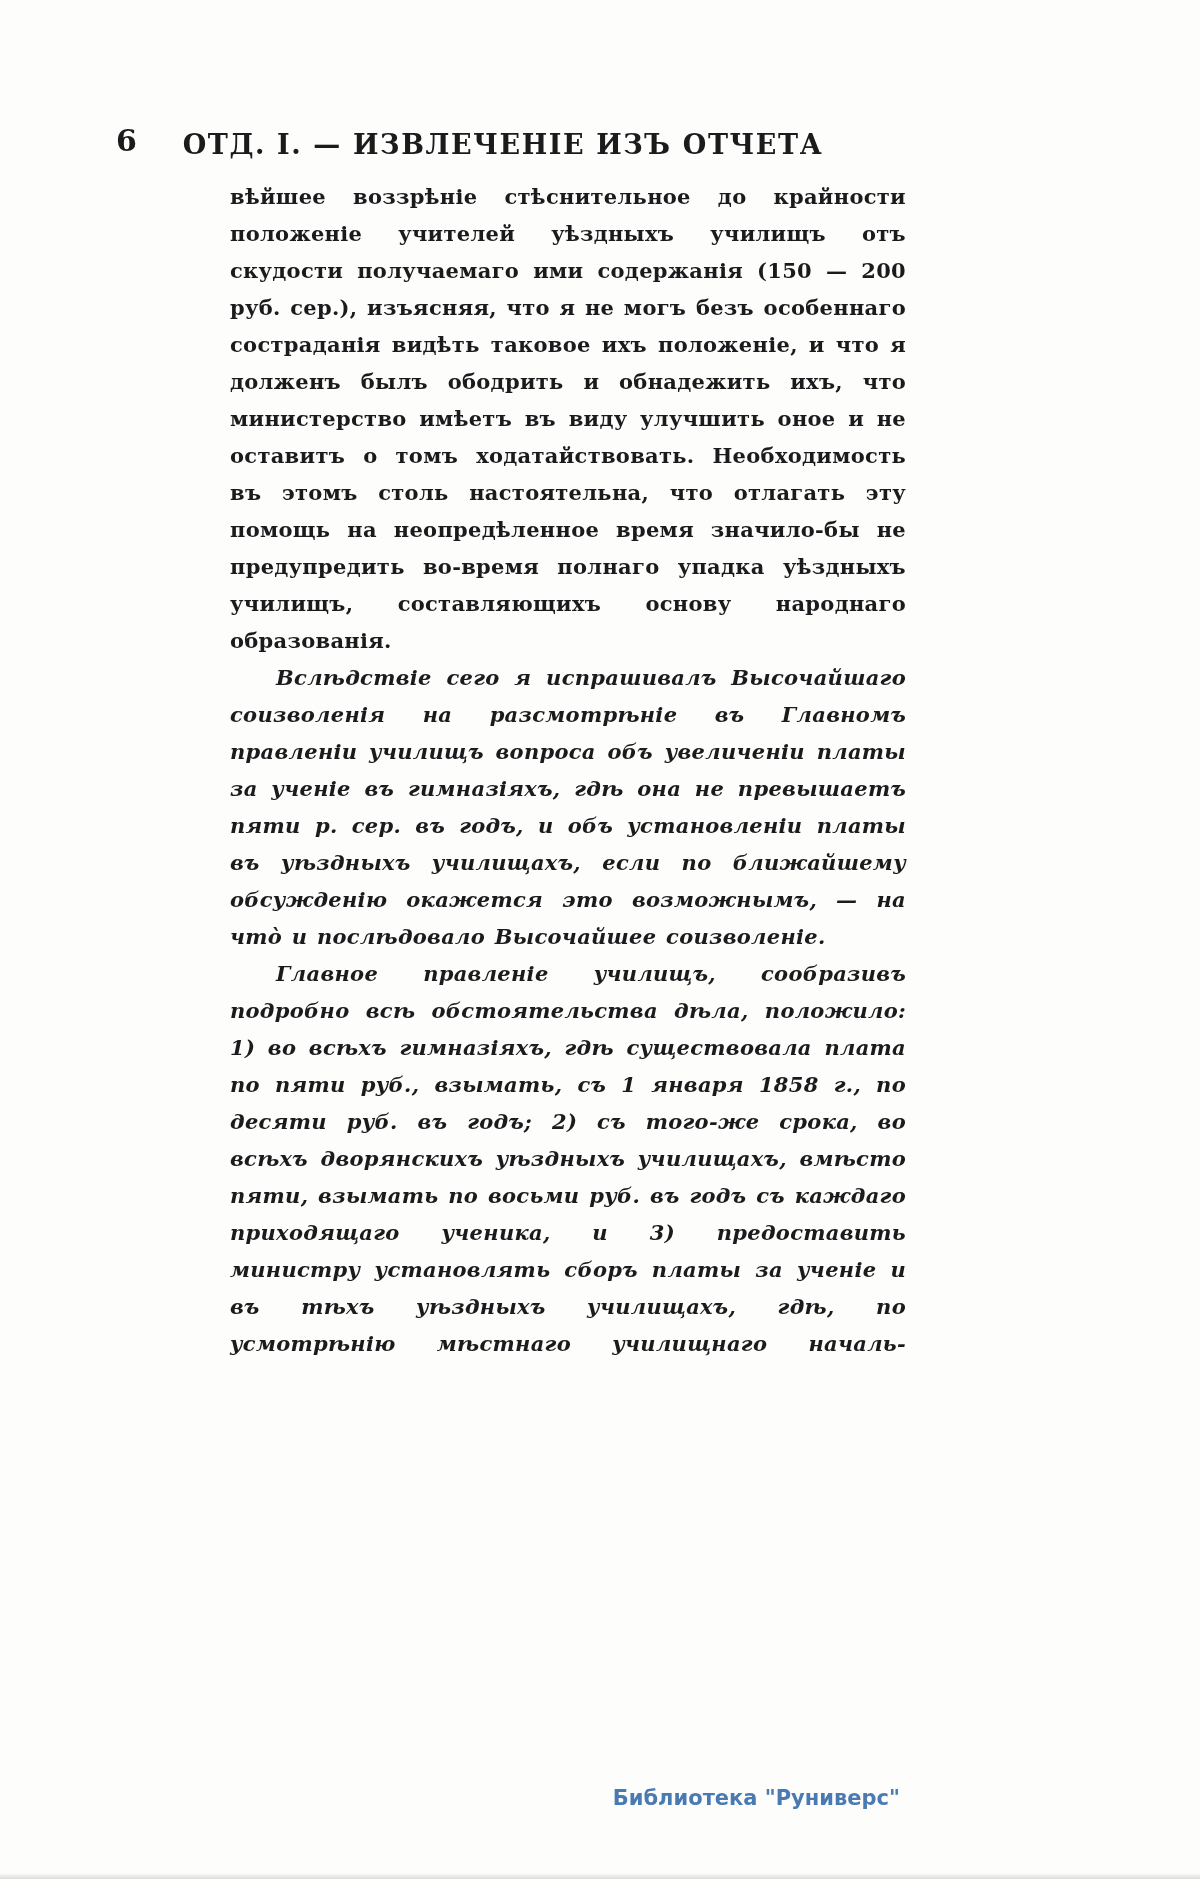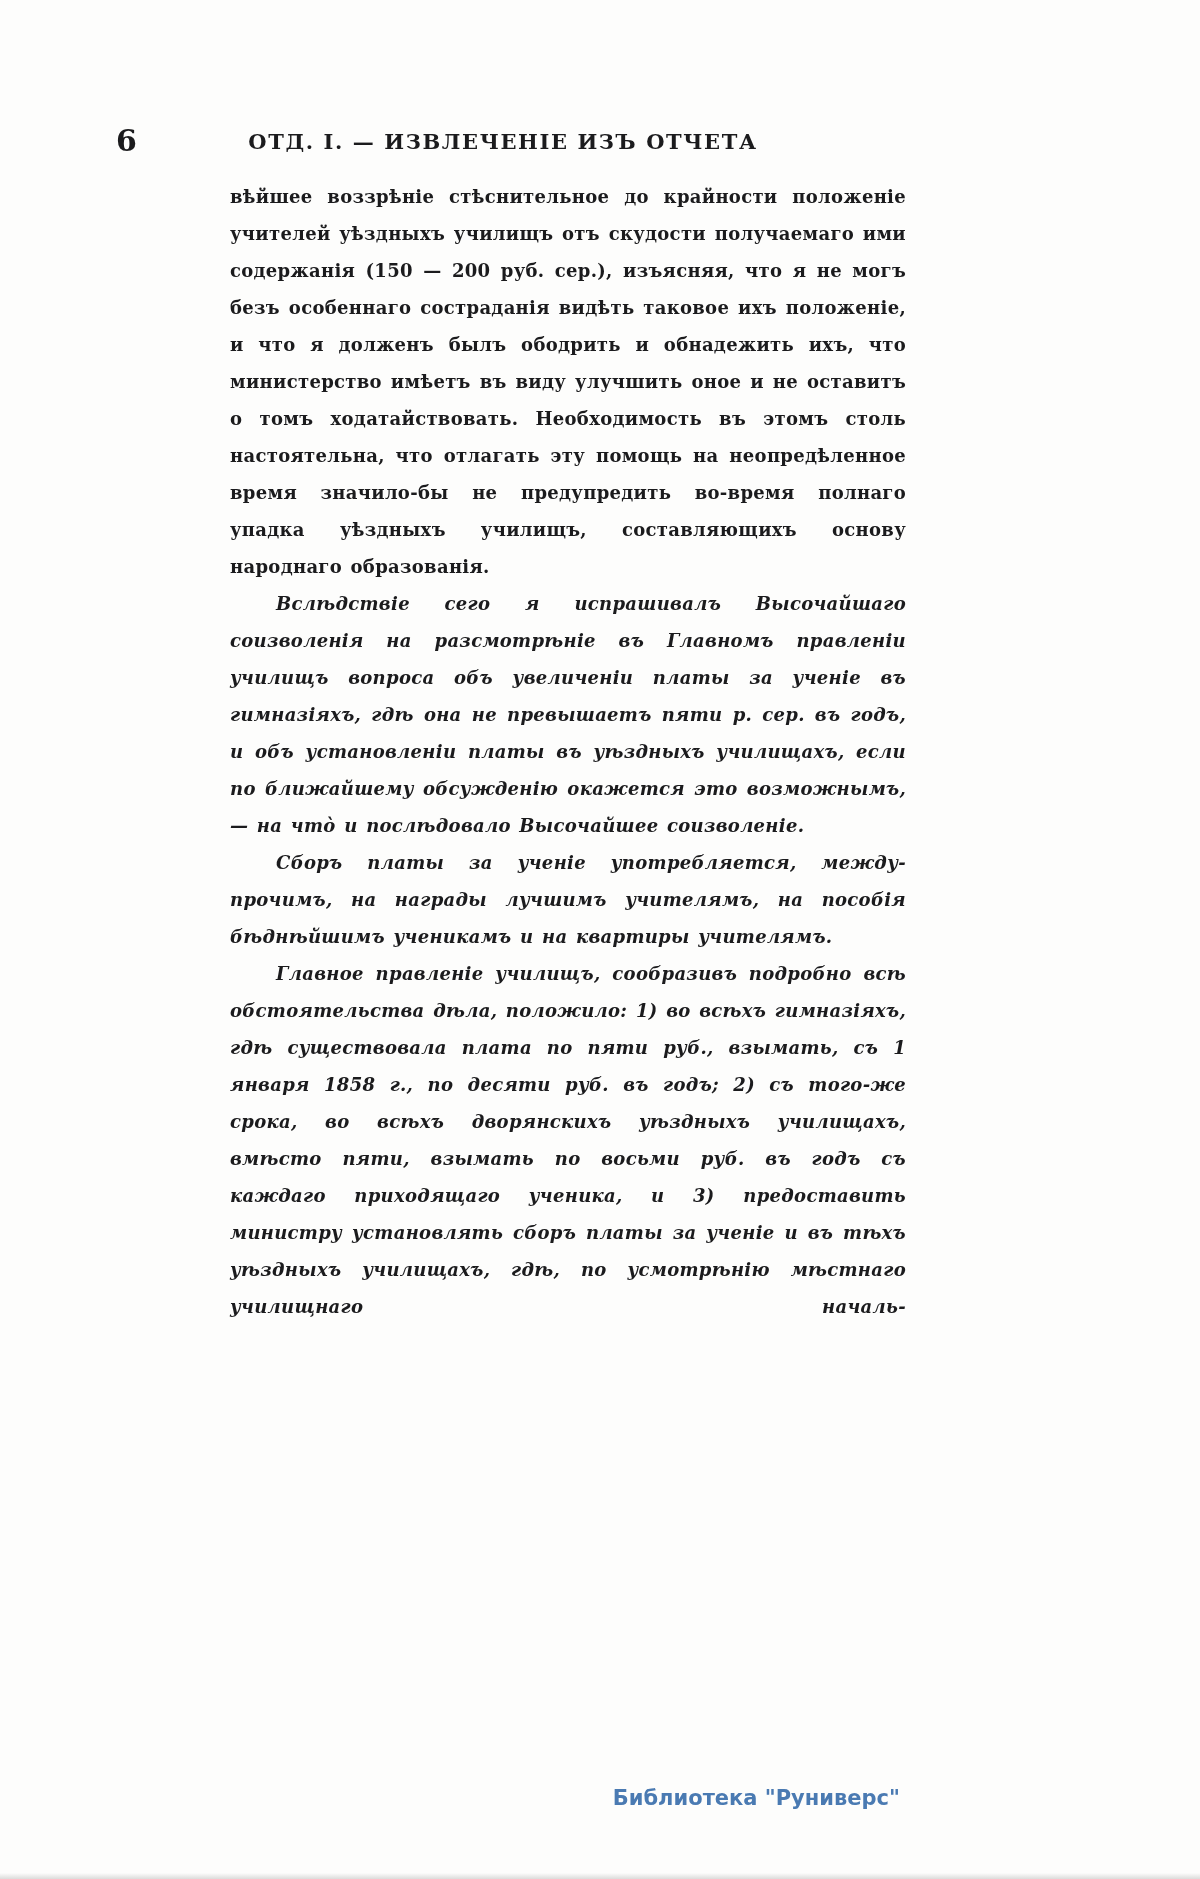--- a/index.html
+++ b/index.html
@@ -26,31 +26,31 @@
     top: 123px;
     left: 116px;
     font-size: 30px;
     font-weight: bold;
   }
   .running-title {
     position: absolute;
     top: 129px;
     left: 503px;
     transform: translateX(-50%);
-    font-size: 21px;
+    font-size: 27px;
     font-weight: bold;
     letter-spacing: 1.6px;
     white-space: nowrap;
   }
   .text-block {
     position: absolute;
     top: 178px;
     left: 230px;
     width: 676px;
-    font-size: 18px;
+    font-size: 21px;
     font-weight: bold;
     line-height: 37px;
     text-align: justify;
     letter-spacing: 0.3px;
     word-spacing: 2px;
   }
   .para { margin: 0; }
   .para.indent { text-indent: 46px; font-style: italic; }
   .para.fill-last { text-align-last: justify; }
   .watermark {
@@ -69,19 +69,18 @@
 
 <div class="page">
 
   <div class="page-number">6</div>
 
   <div class="running-title">ОТД. I. — ИЗВЛЕЧЕНІЕ ИЗЪ ОТЧЕТА</div>
 
   <div class="text-block">
     <p class="para">вѣйшее воззрѣніе стѣснительное до крайности положеніе учителей уѣздныхъ училищъ отъ скудости получаемаго ими содержанія (150 — 200 руб. сер.), изъясняя, что я не могъ безъ особеннаго состраданія видѣть таковое ихъ положеніе, и что я долженъ былъ ободрить и обнадежить ихъ, что министерство имѣетъ въ виду улучшить оное и не оставитъ о томъ ходатайствовать. Необходимость въ этомъ столь настоятельна, что отлагать эту помощь на неопредѣленное время значило-бы не предупредить во-время полнаго упадка уѣздныхъ училищъ, составляющихъ основу народнаго образованія.</p>
     <p class="para indent">Вслѣдствіе сего я испрашивалъ Высочайшаго соизволенія на разсмотрѣніе въ Главномъ правленіи училищъ вопроса объ увеличеніи платы за ученіе въ гимназіяхъ, гдѣ она не превышаетъ пяти р. сер. въ годъ, и объ установленіи платы въ уѣздныхъ училищахъ, если по ближайшему обсужденію окажется это возможнымъ, — на что̀ и послѣдовало Высочайшее соизволеніе.</p>
-    <p class="para indent">Сборъ платы за ученіе употребляется, между-прочимъ, на награды лучшимъ учителямъ, на пособія бѣднѣйшимъ ученикамъ и на квартиры учителямъ.</p>
     <p class="para indent fill-last">Главное правленіе училищъ, сообразивъ подробно всѣ обстоятельства дѣла, положило: 1) во всѣхъ гимназіяхъ, гдѣ существовала плата по пяти руб., взымать, съ 1 января 1858 г., по десяти руб. въ годъ; 2) съ того-же срока, во всѣхъ дворянскихъ уѣздныхъ училищахъ, вмѣсто пяти, взымать по восьми руб. въ годъ съ каждаго приходящаго ученика, и 3) предоставить министру установлять сборъ платы за ученіе и въ тѣхъ уѣздныхъ училищахъ, гдѣ, по усмотрѣнію мѣстнаго училищнаго началь-</p>
   </div>
 
   <div class="watermark" style="color: rgb(74, 122, 178);">Библиотека "Руниверс"</div>
 
 </div>
 
 </body></html>

